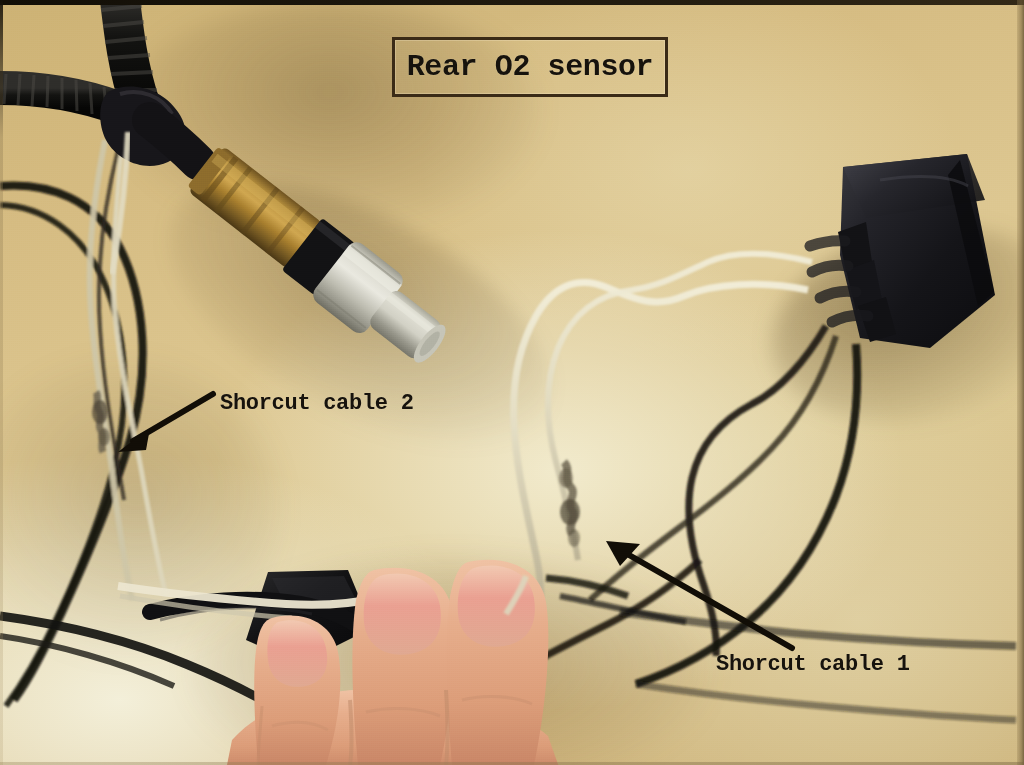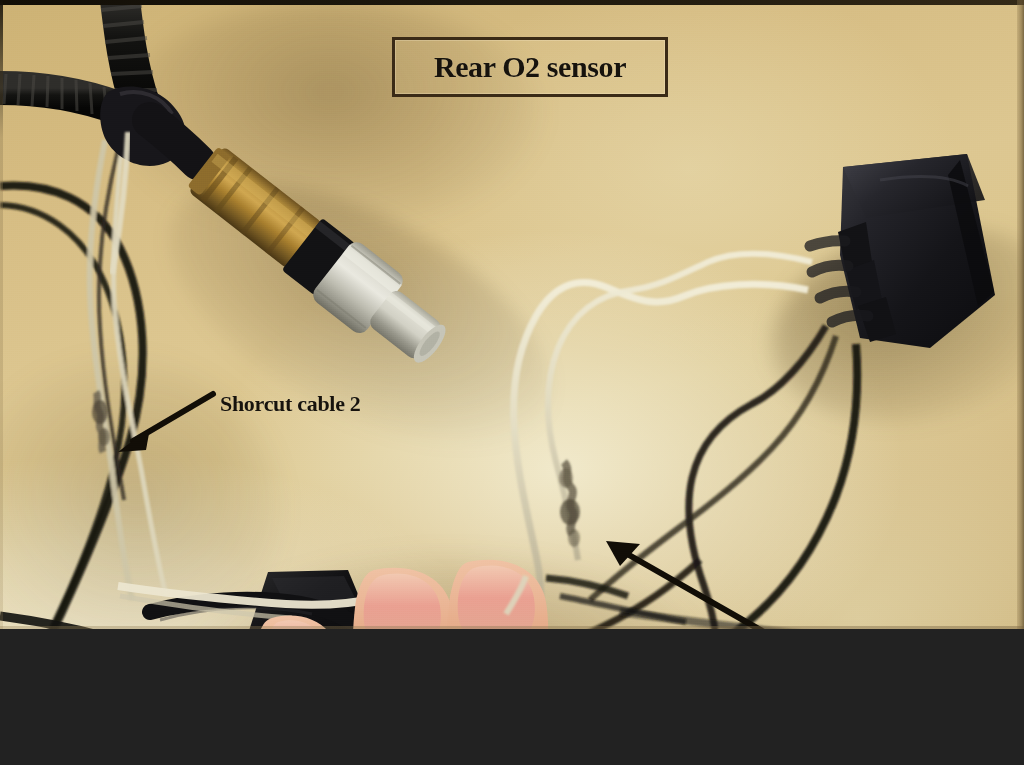--- a/index.html
+++ b/index.html
@@ -4,23 +4,23 @@
 <title>Rear O2 sensor photo</title>
 <style>
   html, body {
     margin: 0;
     padding: 0;
     background: #222;
   }
   #stage {
     position: relative;
     width: 1024px;
-    height: 629px;
+    height: 765px;
     overflow: hidden;
-    font-family: Liberation Serif, serif;
+    font-family: Liberation Mono, monospace;
     background: #86efac;
   }
 
   
   .photo-bg {
     position: absolute;
     inset: 0;
     background:
       radial-gradient(ellipse 520px 330px at 120px 700px, rgba(245,242,222,0.95) 0%, rgba(240,235,210,0.55) 45%, rgba(240,235,210,0) 75%),
       radial-gradient(ellipse 430px 300px at 560px 470px, rgba(247,243,219,0.80) 0%, rgba(243,238,211,0.35) 50%, rgba(240,235,210,0) 80%),
@@ -388,19 +388,20 @@
       <polygon points="606,541 640,544 620,566" fill="#110d06"></polygon>
     </g>
   </svg>
 
   <div class="title-box">
     <span class="txt">Rear O2 sensor</span>
   </div>
 
   <div class="callout" id="label-cable2">Shorcut cable 2</div>
 
+  <div class="callout" id="label-cable1">Shorcut cable 1</div>
 
   <div class="grain"></div>
   <div class="edge-top"></div>
   <div class="edge-left"></div>
   <div class="edge-right"></div>
   <div class="edge-bottom"></div>
 </div>
 
 </body></html>

